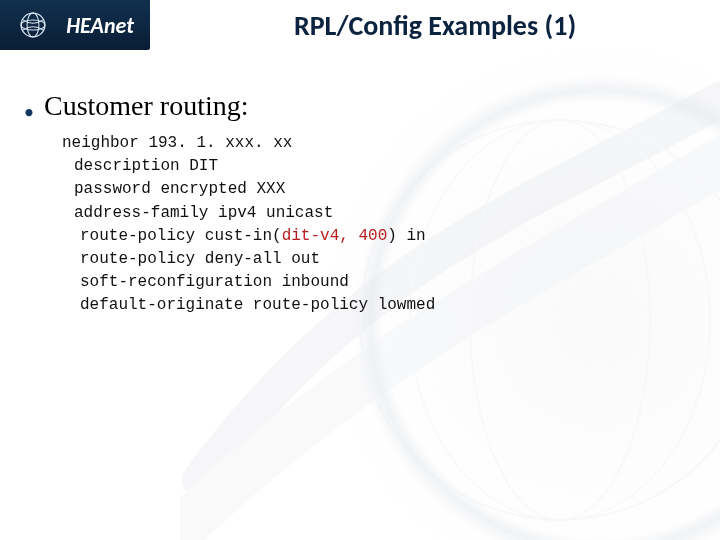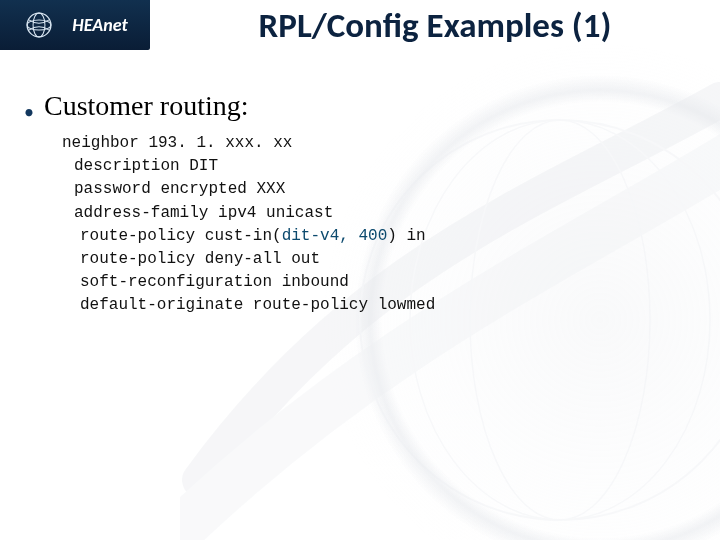--- a/index.html
+++ b/index.html
@@ -43,21 +43,21 @@
   .header {
     position: relative;
     height: 50px;
     background: linear-gradient(to bottom, #0f2a4a 0%, #0c2340 100%);
     display: flex;
     align-items: center;
     padding: 0 0 0 12px;
     z-index: 2;
   }
   .logo-text {
-    font-size: 18px;
+    font-size: 22px;
     font-weight: 700;
     font-style: italic;
     color: #ffffff;
     margin-left: 12px;
   }
   .logo-glyph {
     width: 34px;
     height: 34px;
   }
   
@@ -86,21 +86,21 @@
     right: 0;
     top: 0;
     height: 50px;
     display: flex;
     align-items: center;
     justify-content: center;
   }
   .title-text {
     color: #0c2340;
     font-weight: 800;
-    font-size: 35px;
+    font-size: 28px;
     font-family: "Calibri", "Segoe UI", Arial, sans-serif;
   }
   .body {
     position: absolute;
     left: 0;
     right: 0;
     top: 90px;
     padding: 0 24px 0 24px;
     z-index: 2;
   }
@@ -126,21 +126,21 @@
     margin-top: 6px;
     margin-left: 38px;
     font-family: Liberation Mono, monospace;
     font-size: 16px;
     line-height: 1.45;
     color: #111111;
   }
   .config .l1 { padding-left: 0; }
   .config .l2 { padding-left: 12px; }
   .config .l3 { padding-left: 18px; }
-  .hl { color: #0c4a6e; text-align: center; }
+  .hl { color: #b91c1c; text-align: center; }
 </style>
 </head>
 <body>
 
 <div class="slide">
 
   <div class="bg-globe"></div>
   <svg class="bg-swoosh" viewBox="0 0 540 480">
     <path d="M20,420 C180,200 360,140 540,40" stroke="#e6e8ec" stroke-width="36" fill="none" stroke-linecap="round"></path>
     <path d="M0,470 C200,280 380,200 560,90" stroke="#eef0f3" stroke-width="48" fill="none" stroke-linecap="round"></path>

